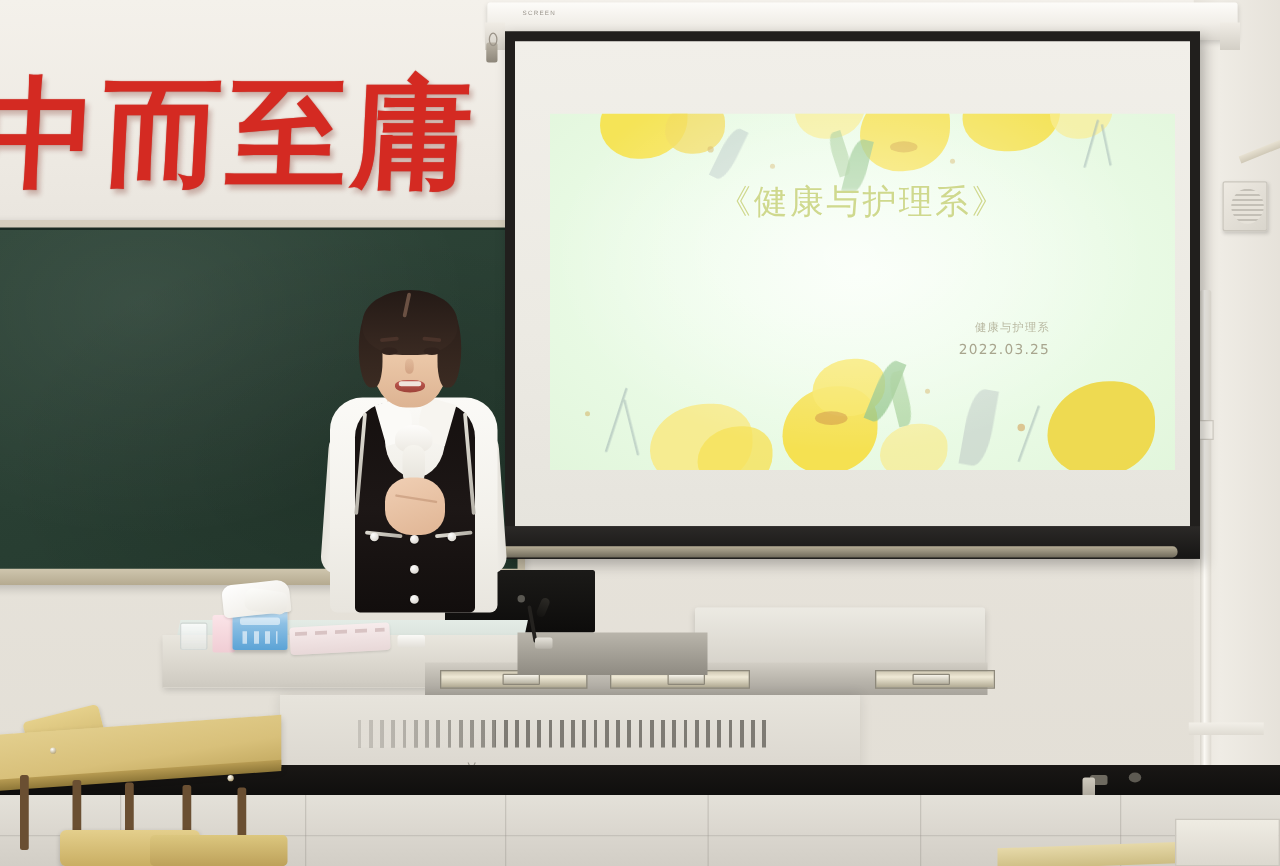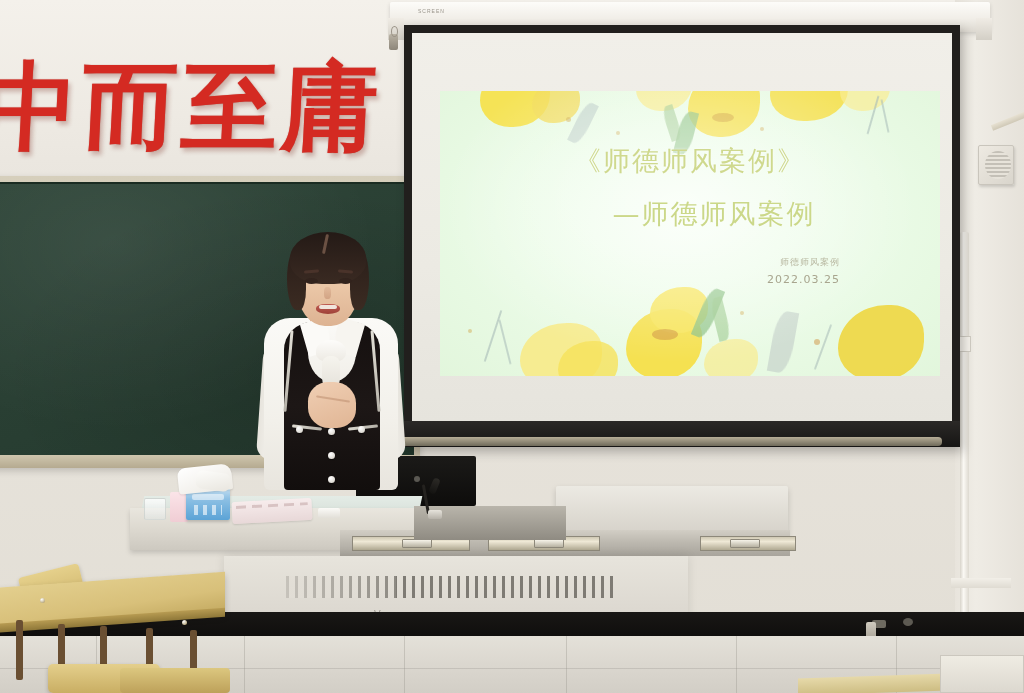--- a/index.html
+++ b/index.html
@@ -619,23 +619,22 @@
         <span class="leaf" style="left:332px; top:220px; width:22px; height:62px; background:#c2cdc8; opacity:.6; transform:rotate(10deg);"></span>
         <span class="stem" style="left:52px; top:218px; width:2px; height:54px; background:#adc0bb; opacity:.65; transform:rotate(18deg);"></span>
         <span class="stem" style="left:64px; top:228px; width:2px; height:46px; background:#adc0bb; opacity:.6; transform:rotate(-14deg);"></span>
         <span class="stem" style="left:382px; top:232px; width:2px; height:48px; background:#adc0bb; opacity:.6; transform:rotate(20deg);"></span>
         <span class="dot" style="left:374px;top:248px;width:6px;height:6px;background:#d4a45c;opacity:.6;"></span>
         <span class="dot" style="left:28px;top:238px;width:4px;height:4px;background:#d2ae58;opacity:.5;"></span>
         <span class="dot" style="left:300px;top:220px;width:4px;height:4px;background:#d2ae58;opacity:.5;"></span>
 
         <div class="slide-glow"></div>
 
-        <div class="slide-title">《师德师风案例》</div>
-        <div class="slide-subtitle">—师德师风案例</div>
-        <div class="slide-dept">师德师风案例</div>
+        <div class="slide-title">《健康与护理系》</div>
+        <div class="slide-dept">健康与护理系</div>
         <div class="slide-date">2022.03.25</div>
       </div>
 
     </div>
     <div class="screen-bottombar"></div>
   </div>
   <div class="screen-roller"></div>
 
   <div class="person">
     <div class="sleeve-l"></div>

